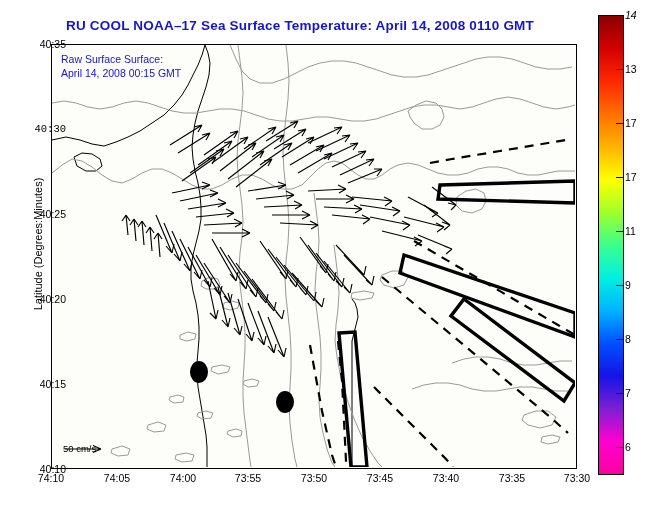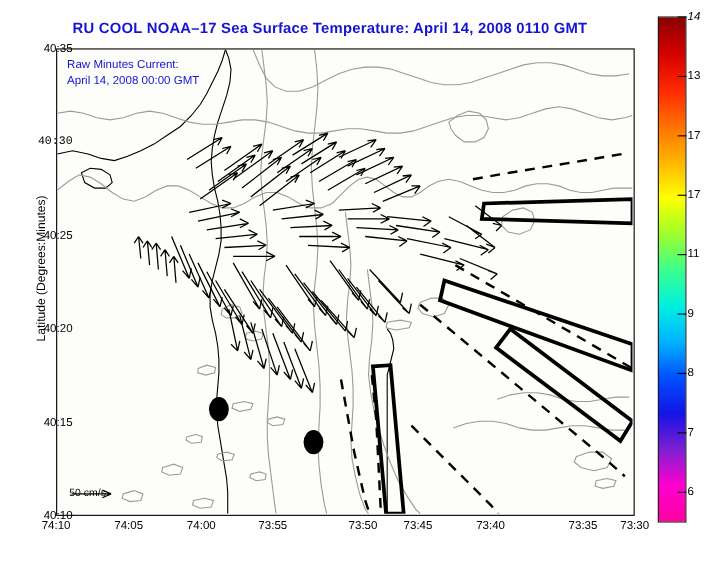--- a/index.html
+++ b/index.html
@@ -295,22 +295,22 @@
 
         <g>
           <ellipse cx="147" cy="327" rx="9" ry="11" fill="#000000"></ellipse>
           <ellipse cx="233" cy="357" rx="9" ry="11" fill="#000000"></ellipse>
         </g>
 
       </g>
     </svg>
 
     <div id="annot">
-      <div>Raw Minutes Current:</div>
-      <div>April 14, 2008 00:00 GMT</div>
+      <div>Raw Surface Surface:</div>
+      <div>April 14, 2008 00:15 GMT</div>
     </div>
 
     <div id="veclegend">
       <span class="lbl">50 cm/s</span>
       <svg width="46" height="12">
         <path d="M2,6 L38,6 M38,6 L30,2.5 M38,6 L30,9.5" stroke="#000" stroke-width="1.2" fill="none"></path>
       </svg>
     </div>
   </div>
 
@@ -321,24 +321,24 @@
     <span class="ytick" style="top:299px;">40:20</span>
     <span class="ytick" style="top:384px;">40:15</span>
     <span class="ytick" style="top:469px;">40:10</span>
   </div>
 
   <div id="xticks">
     <span class="xtick" style="left:51px;">74:10</span>
     <span class="xtick" style="left:117px;">74:05</span>
     <span class="xtick" style="left:183px;">74:00</span>
     <span class="xtick" style="left:248px;">73:55</span>
-    <span class="xtick" style="left:330px;">73:50</span>
+    <span class="xtick" style="left:314px;">73:50</span>
     <span class="xtick" style="left:380px;">73:45</span>
     <span class="xtick" style="left:446px;">73:40</span>
-    <span class="xtick" style="left:530px;">73:35</span>
+    <span class="xtick" style="left:512px;">73:35</span>
     <span class="xtick" style="left:577px;">73:30</span>
   </div>
 
   <div id="ylabel">Latitude (Degrees:Minutes)</div>
 
   <div id="cbar">
     <div class="fill" id="cbarfill" style="background: linear-gradient(rgb(139, 0, 0), rgb(212, 0, 0), rgb(255, 40, 0), rgb(255, 112, 0), rgb(255, 180, 0), rgb(255, 255, 0), rgb(160, 255, 42), rgb(60, 255, 140), rgb(0, 240, 224), rgb(0, 180, 255), rgb(0, 80, 255), rgb(20, 20, 230), rgb(125, 31, 210), rgb(255, 0, 208), rgb(255, 0, 160));"></div>
   </div>
 
   <div id="cbticks">

